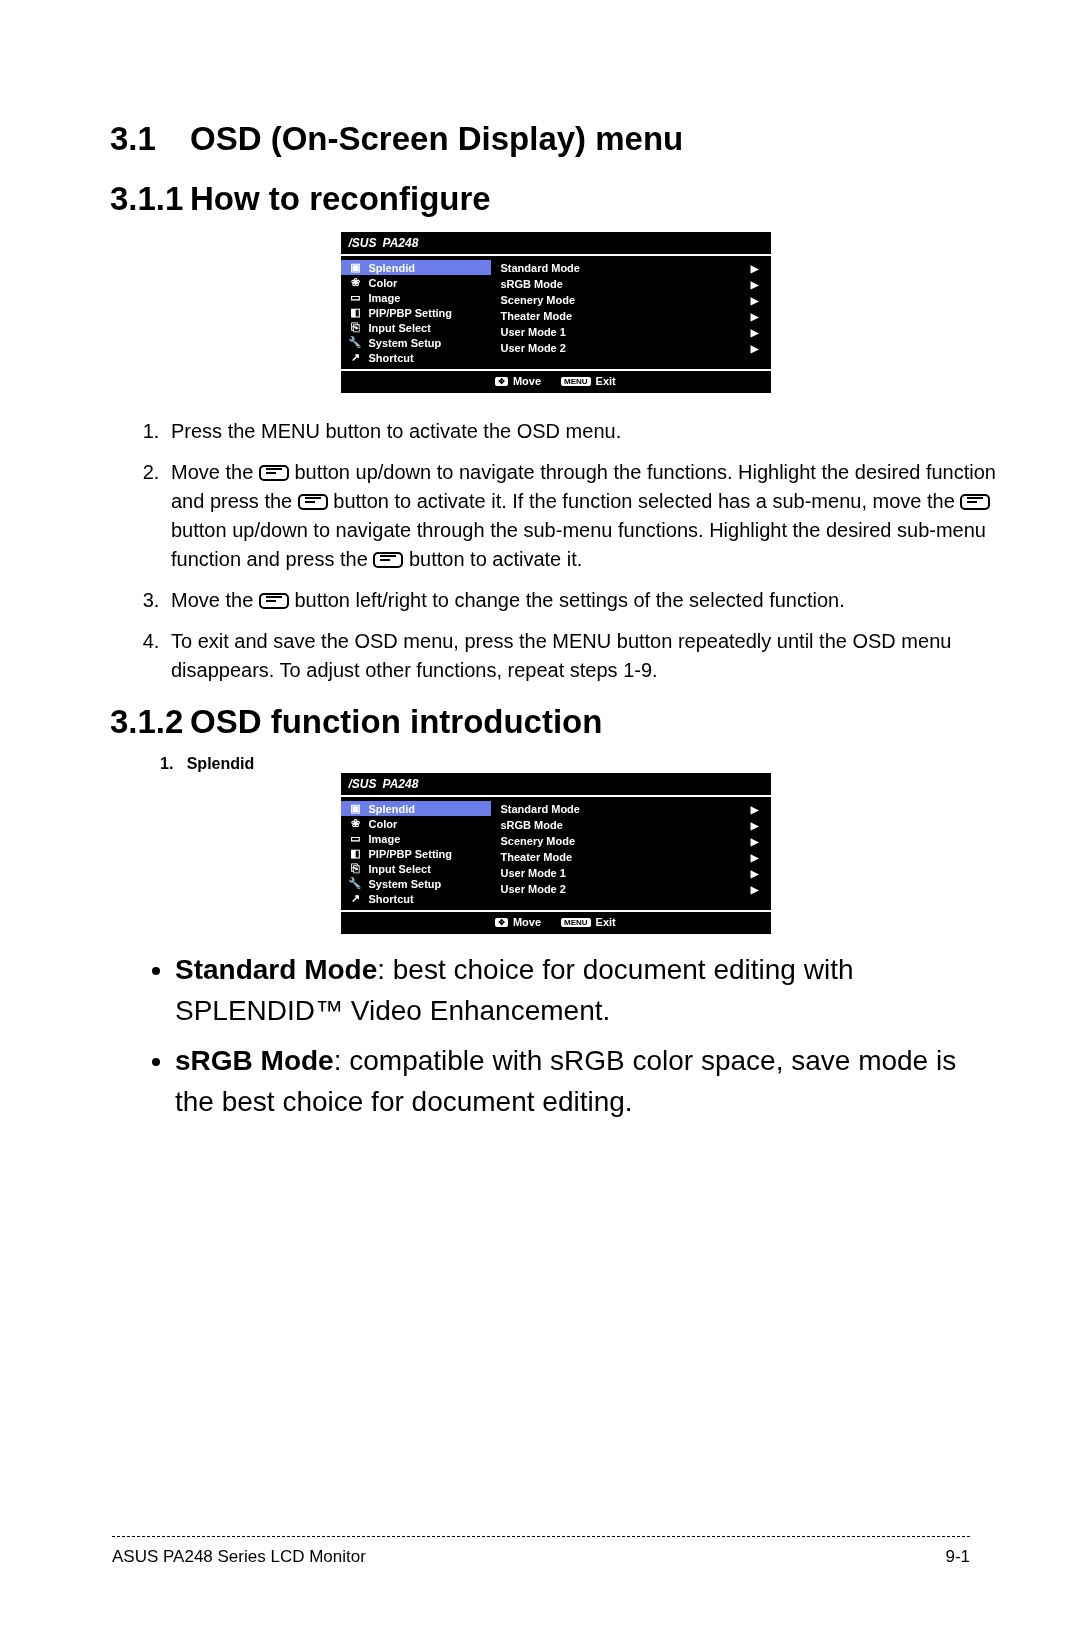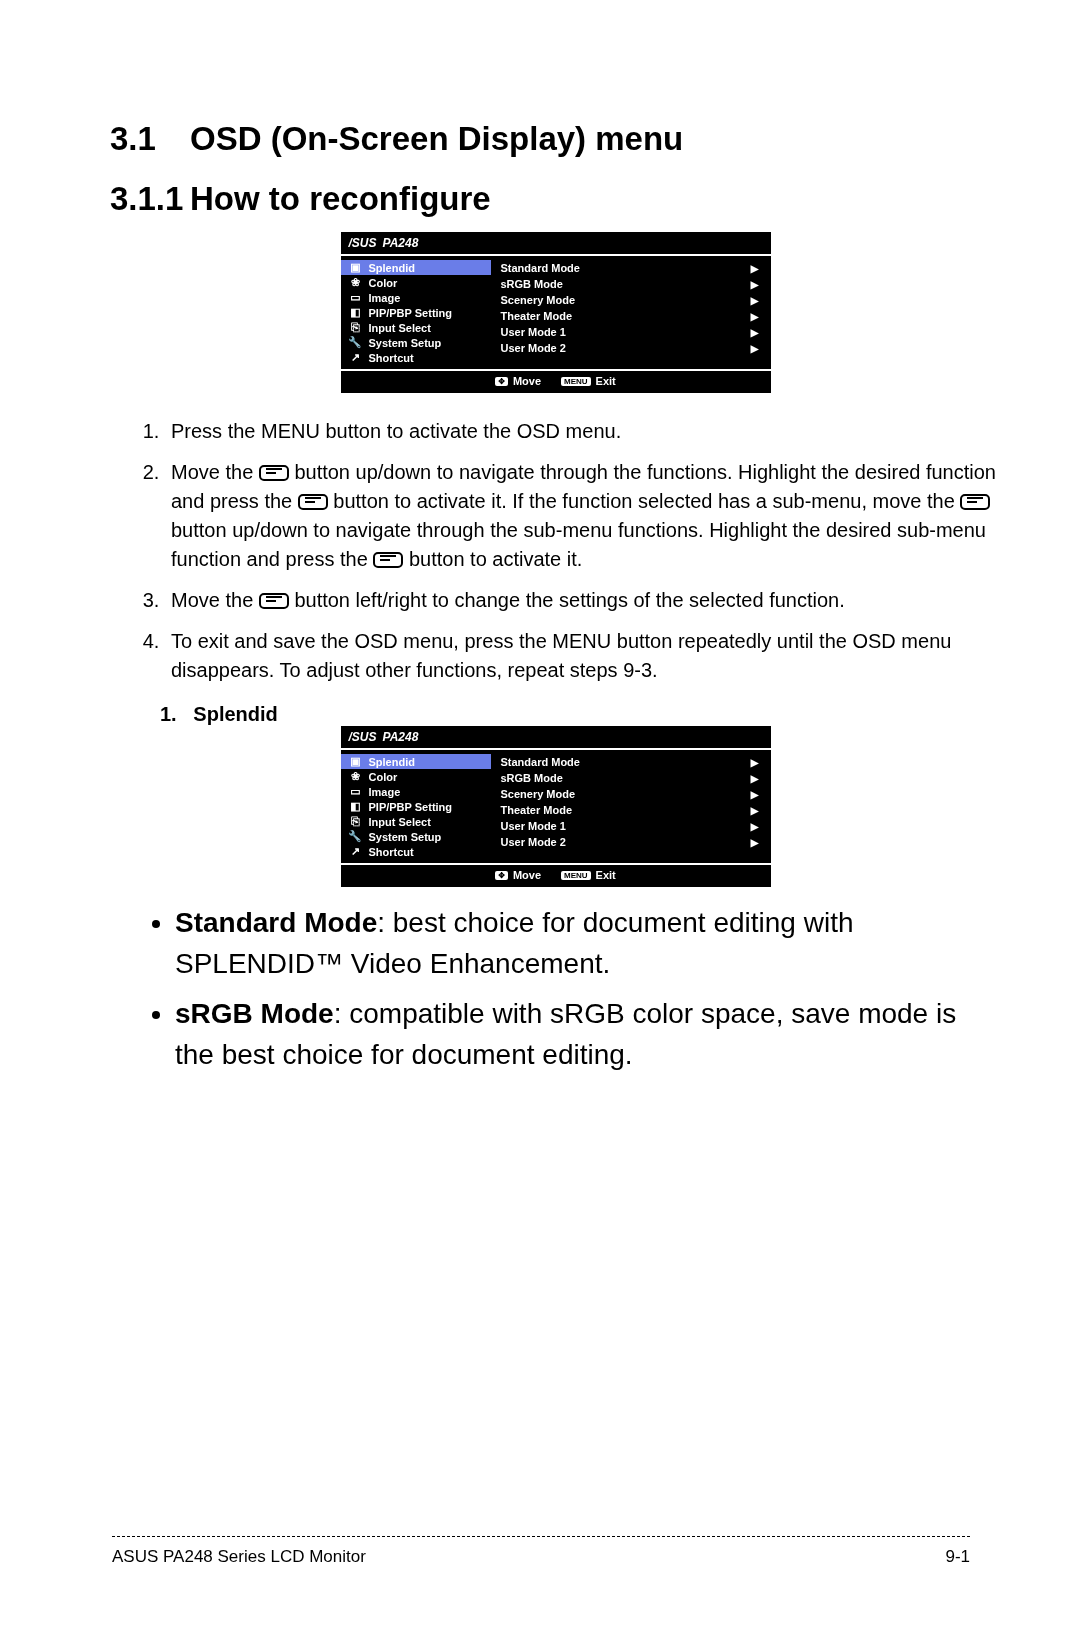--- a/index.html
+++ b/index.html
@@ -21,21 +21,21 @@
     font-weight: bold;
     margin-bottom: 22px;
   }
   .h1 .num { display:inline-block; width:80px; }
   .h2 {
     font-size: 33px;
     font-weight: bold;
     margin: 10px 0 14px 0;
   }
   .h2 .num { display:inline-block; width:80px; }
-  .h3bold { font-weight:bold; font-size:20px; }
+  .h3bold { font-weight:bold; font-size:16px; }
   ol.steps { font-size:20px; line-height:1.45; padding-left:55px; margin:24px 0 18px 0;}
   ol.steps li { padding-left:6px; margin-bottom:12px; }
   ul.bullets { font-size:28px; line-height:1.45; padding-left:65px; list-style-type:disc; margin:10px 0;}
   ul.bullets li { margin-bottom:10px; }
   .para { font-size:20px; line-height:1.45; margin:6px 0 14px 50px; }
   .splendid-block { margin-left:50px; margin-top:10px;}
   .footer {
     position:absolute; bottom:60px; left:112px; right:110px;
     border-top:1px dashed #000; padding-top:10px;
     font-size:17px; display:flex; justify-content:space-between;
@@ -160,23 +160,26 @@
   </div>
 
   <ol class="steps">
     <li><span>Press the MENU button to activate the OSD menu.</span></li>
     <li>
       <span>Move the </span><span class="menu-icon"></span><span> button up/down to navigate through the functions. Highlight the desired function and press the </span><span class="menu-icon"></span><span> button to activate it. If the function selected has a sub-menu, move the </span><span class="menu-icon"></span><span> button up/down to navigate through the sub-menu functions. Highlight the desired sub-menu function and press the </span><span class="menu-icon"></span><span> button to activate it.</span>
     </li>
     <li>
       <span>Move the </span><span class="menu-icon"></span><span> button left/right to change the settings of the selected function.</span>
     </li>
-    <li><span>To exit and save the OSD menu, press the MENU button repeatedly until the OSD menu disappears. To adjust other functions, repeat steps 9-3.</span></li>
+    <li><span>To exit and save the OSD menu, press the MENU button repeatedly until the OSD menu disappears. To adjust other functions, repeat steps 1-9.</span></li>
   </ol>
 
+  <div class="h2">
+    <span class="num">3.1.2</span><span>OSD function introduction</span>
+  </div>
 
   <div class="splendid-block">
     <div class="h3bold">1.&nbsp;&nbsp;&nbsp;Splendid</div>
   </div>
 
   <div class="osd">
     <div class="osd-header">
       <span class="brand">/SUS</span>
       <span>PA248</span>
     </div>

